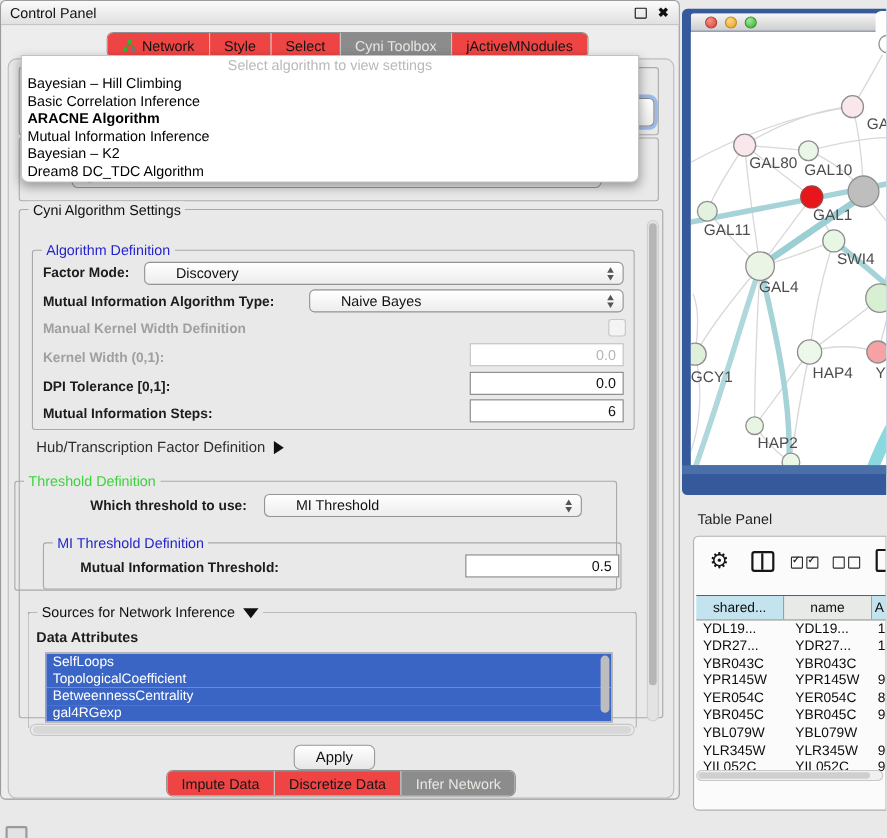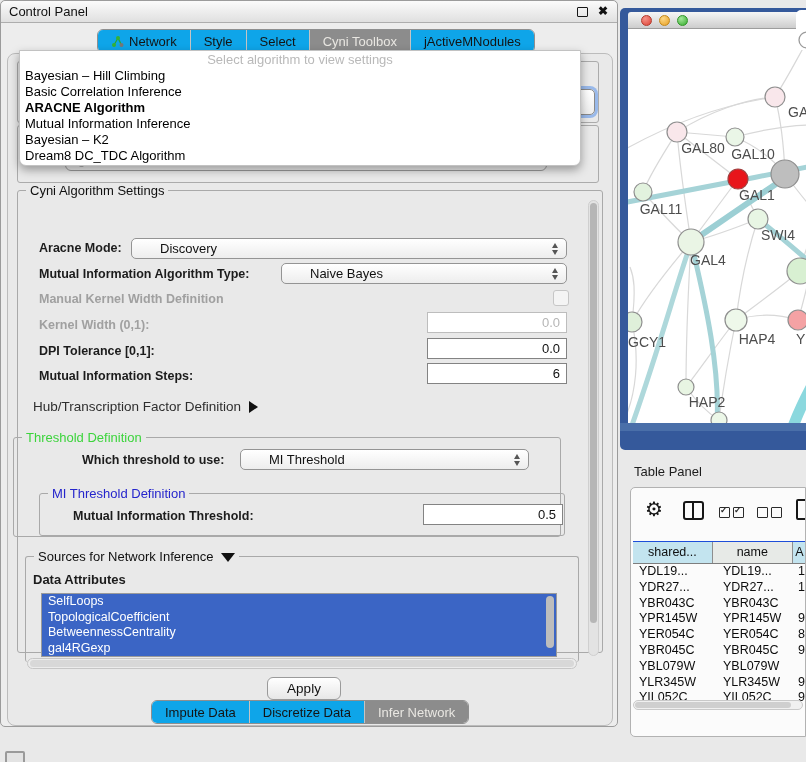--- a/index.html
+++ b/index.html
@@ -15,21 +15,21 @@
   .cp-title{position:absolute;left:8px;top:3px;font-size:13px;color:#111;}
   .float-icon{position:absolute;right:29px;top:6px;width:9px;height:8px;border:1.6px solid #161616;border-radius:1px;}
   .close-icon{position:absolute;right:9px;top:3px;font-size:12px;font-weight:bold;color:#111;cursor:default;}
   .cp-inner{position:absolute;left:6px;top:52px;width:606px;height:673px;background:#e9e9e9;
             border:1px solid #bcbcbc;border-radius:8px;box-sizing:border-box;}
 
   
   .seg-tabs{position:absolute;display:flex;height:22px;border:1px solid #8f8f8f;border-radius:6px;
             overflow:hidden;background:#fdfdfd;}
   .seg-tab{display:flex;align-items:center;gap:5px;padding:0 13px;font-size:13px;color:#141414;
-           border-left:1px solid #c4c4c4;white-space:nowrap;background:#0ea5e9;}
+           border-left:1px solid #c4c4c4;white-space:nowrap;background:#ef4444;}
   .seg-tab:first-child{border-left:none;}
   .seg-tab.sel{background:#8c8c8c;color:#e9e7e2;}
 
   
   .popup{position:absolute;left:18px;top:49px;width:560px;height:114px;background:#fff;
          border:1px solid #c2c2c2;border-radius:0 0 7px 7px;box-shadow:0 4px 10px rgba(0,0,0,.35);
          z-index:40;}
   .pp-placeholder{height:17px;line-height:17px;text-align:center;color:#b9b9b9;font-size:13px;}
   .pp-item{height:16px;line-height:16px;font-size:13px;padding-left:5px;color:#000;}
   .pp-item.bold{font-weight:bold;}
@@ -189,21 +189,24 @@
         </div>
     </div>
 
     <div class="fs" style="left:16px;top:189px;width:584px;height:461px;">
       <span class="fs-legend">Cyni Algorithm Settings</span>
     </div>
     <div class="vscroll">
         <div class="thumb"></div>
       </div>
 
-    <span class="lbl" style="left:38px;top:240px;">Aracne Mode:</span>
+    <div class="fs" style="left:28px;top:226px;width:546px;height:162px;">
+      <span class="fs-legend blue">Algorithm Definition</span>
+    </div>
+    <span class="lbl" style="left:38px;top:240px;">Factor Mode:</span>
     <div class="combo" style="left:130px;top:237px;width:436px;">
       <span>Discovery</span>
       <span class="spin"></span>
     </div>
     <span class="lbl" style="left:38px;top:266px;">Mutual Information Algorithm Type:</span>
     <div class="combo" style="left:280px;top:262px;width:286px;">
       <span>Naive Bayes</span>
       <span class="spin"></span>
     </div>
     <span class="lbl dis" style="left:38px;top:291px;">Manual Kernel Width Definition</span>

